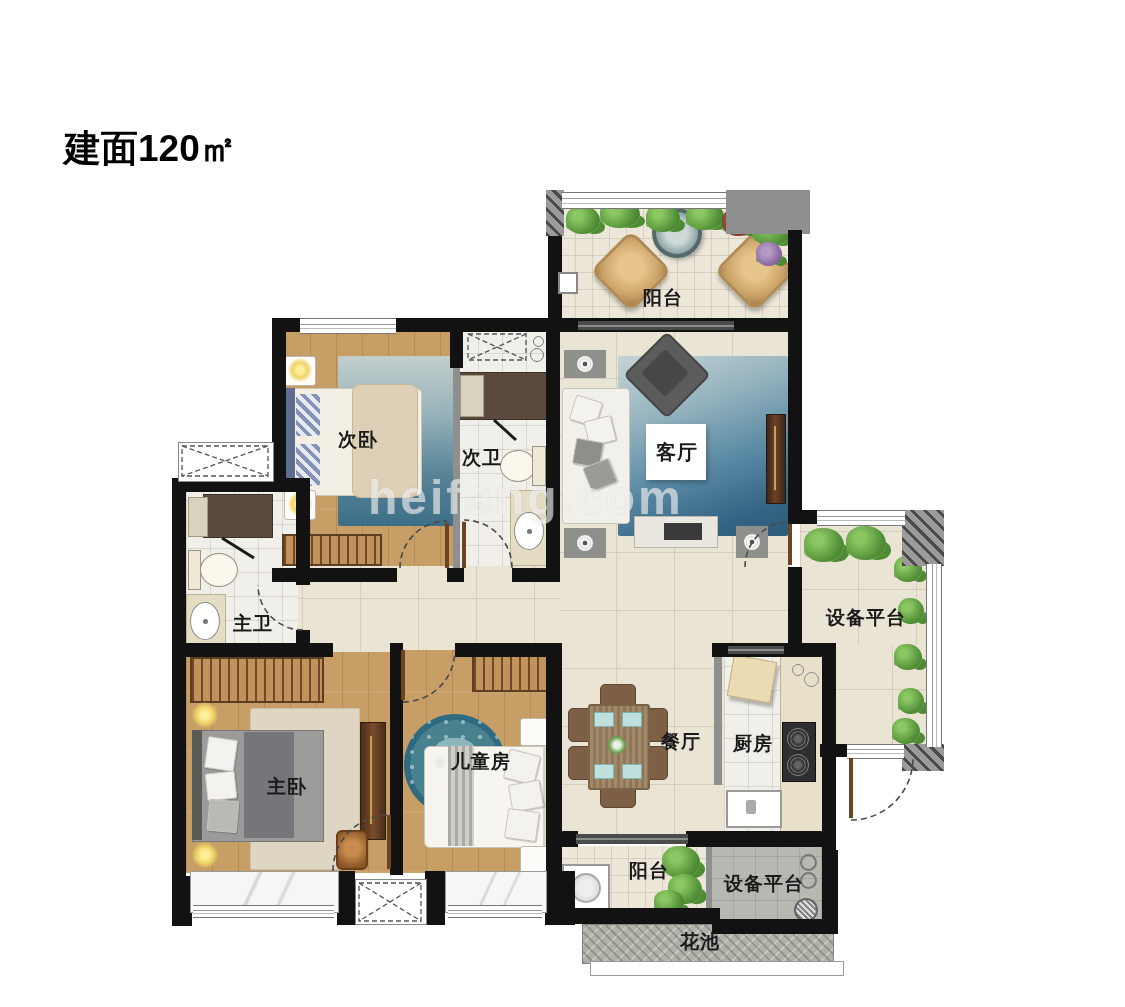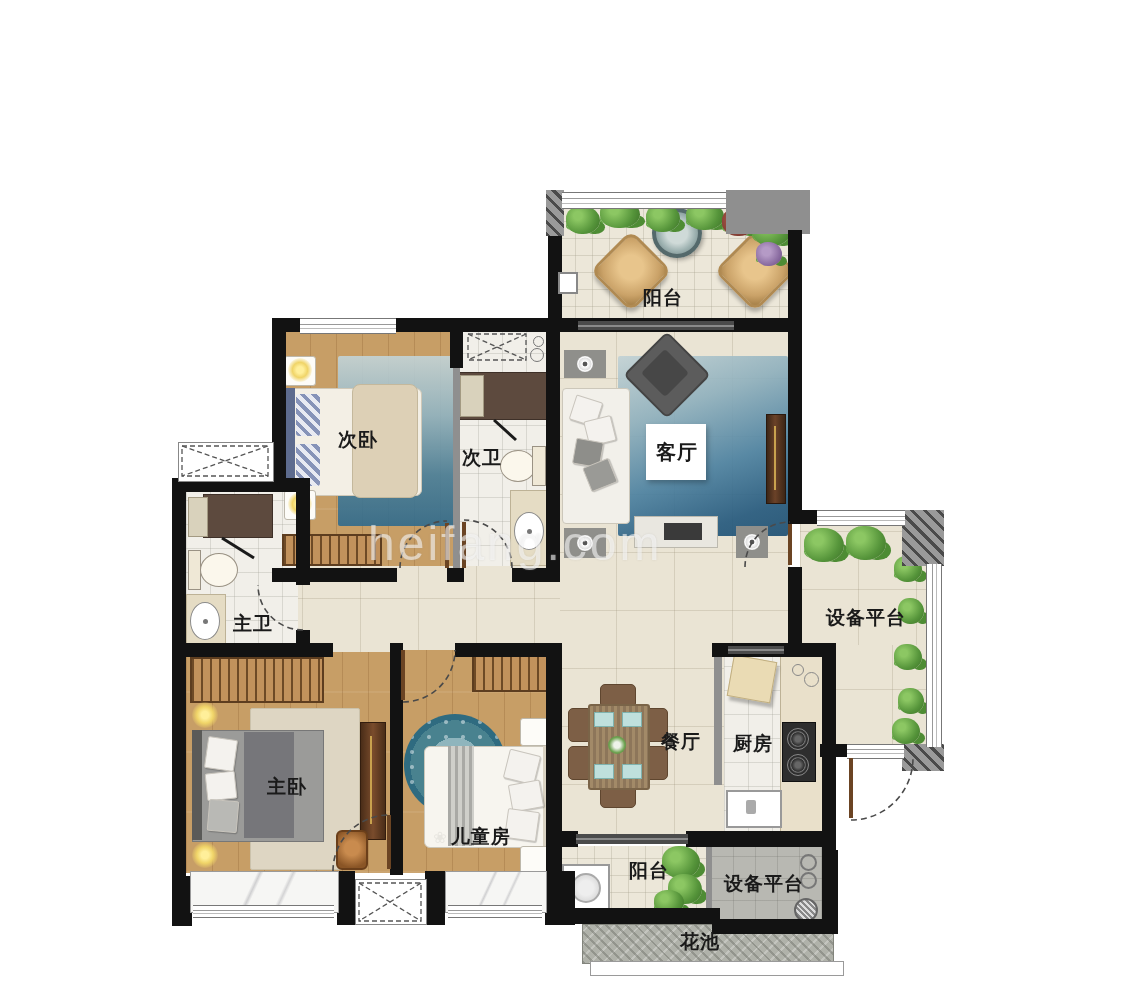--- a/index.html
+++ b/index.html
@@ -33,33 +33,34 @@
   .speaker{background:#8f8f8b;z-index:5;display:flex;align-items:center;justify-content:center;}
   .speaker::after{content:"";width:16px;height:16px;border-radius:50%;background:radial-gradient(circle,#555 18%,#fff 24%,#ddd 55%,#fff 60%,#aaa 100%);}
   .toilet{background:#fbf7ec;border:1.5px solid #9a9284;border-radius:50%;z-index:6;}
   .tank{background:#efe8d6;border:1px solid #9a9284;z-index:6;}
   .basin{background:#fff;border:1.5px solid #8a8a8a;border-radius:50%;z-index:6;display:flex;align-items:center;justify-content:center;}
   .basin::after{content:"";width:5px;height:5px;border-radius:50%;background:#777;}
   svg.overlay{position:absolute;left:0;top:0;z-index:55;pointer-events:none;}
   .title-unit{font-size:62px;font-weight:700;color:#000;letter-spacing:2px;}
   .title-area{font-size:37px;font-weight:600;color:#000;}
   .title-floor{font-size:33px;font-weight:600;color:#000;}
-  .wm{z-index:58;color:rgba(255,255,255,.55);font-size:48px;font-weight:400;letter-spacing:3px;text-shadow:0 0 2px rgba(150,150,150,.25);margin-top:46px;}
+  .wm{z-index:58;color:rgba(255,255,255,.55);font-size:48px;font-weight:700;letter-spacing:3px;text-shadow:0 0 2px rgba(150,150,150,.25);}
   .slide{background:#4b4b4b;background-image:linear-gradient(#8a8a8a,#8a8a8a);background-size:100% 2px;background-position:center;background-repeat:no-repeat;z-index:46;}
   .chairTan{width:52px;height:52px;transform:rotate(45deg);background:radial-gradient(circle at 45% 45%,#e8c58c 30%,#caa268 70%,#9c7740);border:3px solid #b08a52;border-radius:10px;z-index:5;box-shadow:3px 3px 4px rgba(0,0,0,.25);}
   .dchair{background:#7d5f46;border:1px solid #5f462f;border-radius:5px;z-index:4;}
   .plate{background:#bfe0dd;border:1px solid #7fb3af;z-index:6;}
   .lampGlow{border-radius:50%;background:radial-gradient(circle,#ffef9a 20%,#f0d468 45%,rgba(240,212,104,0) 75%);z-index:6;}
   .nstand{background:#fdfcf8;border:1px solid #bdb8ab;border-radius:3px;z-index:5;}
 </style>
 </head>
 <body>
 
 <div id="stage">
 
+  <div class="a title-area" style="left:64px;top:124px;">建面120㎡</div>
 
   <div class="a floor-balc" style="left:558px;top:202px;width:232px;height:122px;"></div>
   <div class="a floor-wood" style="left:284px;top:330px;width:172px;height:240px;"></div>
   <div class="a floor-tile" style="left:454px;top:330px;width:94px;height:240px;"></div>
   <div class="a floor-marble" style="left:558px;top:330px;width:232px;height:513px;"></div>
   <div class="a floor-marble" style="left:186px;top:566px;width:374px;height:91px;"></div>
   <div class="a floor-tile" style="left:186px;top:490px;width:112px;height:155px;"></div>
   <div class="a floor-wood" style="left:186px;top:652px;width:206px;height:221px;"></div>
   <div class="a floor-wood" style="left:400px;top:650px;width:152px;height:223px;"></div>
   <div class="a floor-marble" style="left:800px;top:524px;width:128px;height:124px;"></div>
@@ -318,20 +319,20 @@
   <div class="a label" style="left:482px;top:458px;">次卫</div>
   <div class="a label" style="left:677px;top:452px;font-size:20px;">客厅</div>
   <div class="a label" style="left:253px;top:624px;">主卫</div>
   <div class="a label" style="left:866px;top:618px;">设备平台</div>
   <div class="a label" style="left:287px;top:787px;">主卧</div>
   <div class="a label" style="left:649px;top:871px;">阳台</div>
   <div class="a label" style="left:681px;top:742px;">餐厅</div>
   <div class="a label" style="left:753px;top:744px;">厨房</div>
   <div class="a label" style="left:764px;top:884px;">设备平台</div>
   <div class="a label" style="left:700px;top:942px;">花池</div>
-  <div class="a" style="left:472px;top:837px;transform:translate(-50%,-50%);z-index:60;display:flex;align-items:center;gap:4px;white-space:nowrap;">
+  <div class="a" style="left:472px;top:762px;transform:translate(-50%,-50%);z-index:60;display:flex;align-items:center;gap:4px;white-space:nowrap;">
     <span style="color:#e8e6e0;font-size:16px;">❀</span>
     <span style="color:#1a1a1a;font-size:19px;font-weight:700;letter-spacing:1px;">儿童房</span>
   </div>
 
   <div class="a wm" style="left:368px;top:470px;">heifang.com</div>
 
 </div>
 
 </body></html>

